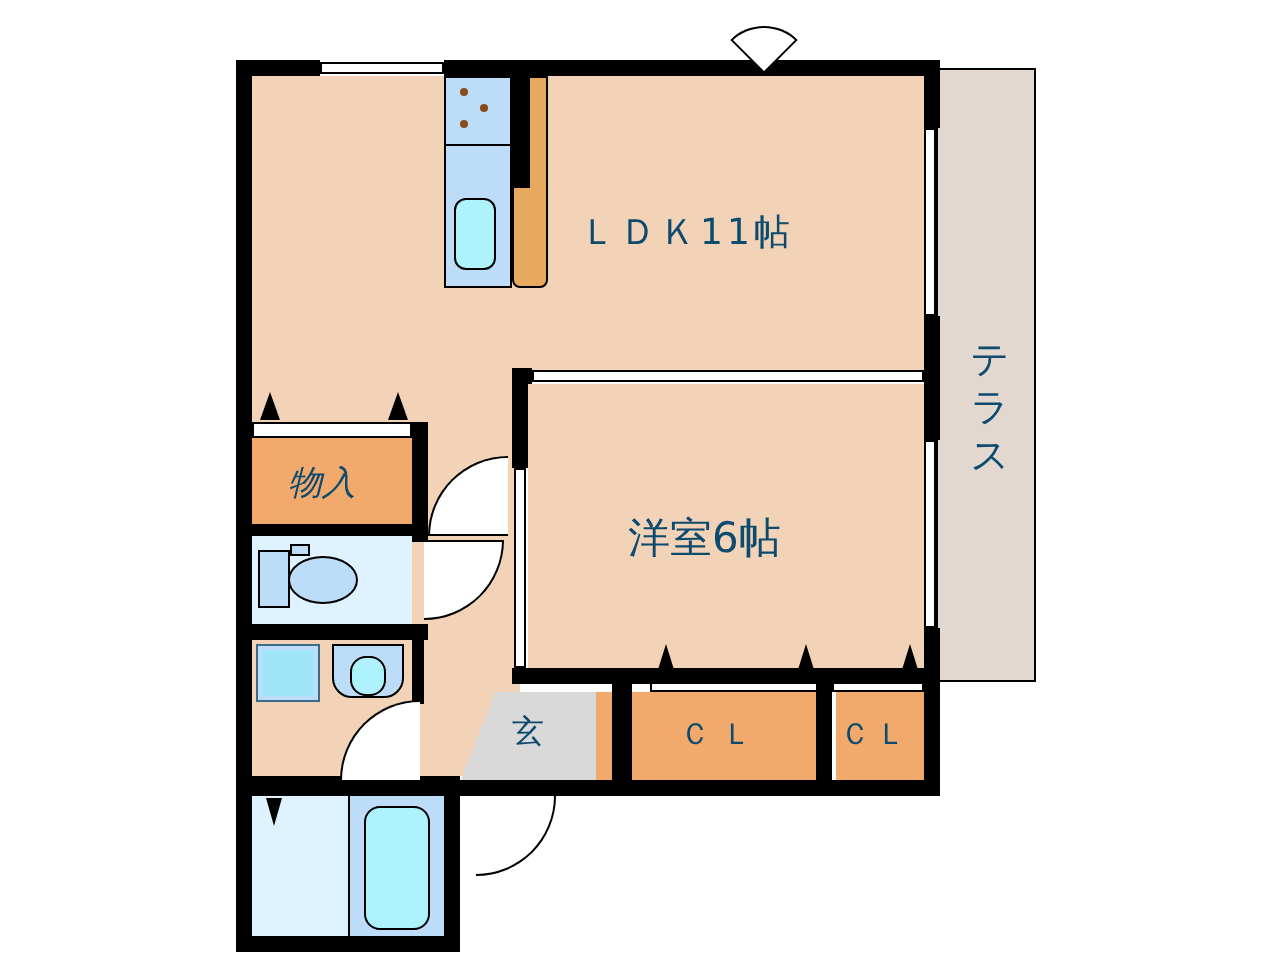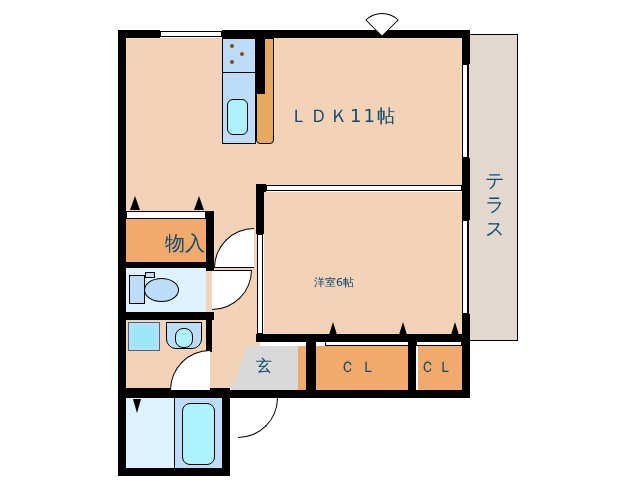--- a/index.html
+++ b/index.html
@@ -19,21 +19,21 @@
 <body>
 
 <div class="abs" style="left:468px;top:34px;width:50px;height:307px;background:#e2d8cf;border:1px solid #000;"></div>
 <div class="label" style="left:484px;top:168px;width:22px;font-size:19px;line-height:24px;white-space:normal;word-break:break-all;text-align:center;">テラス</div>
 
 <div class="abs floor" style="left:126px;top:38px;width:336px;height:150px;"></div>
 <div class="abs floor" style="left:126px;top:188px;width:134px;height:200px;"></div>
 <div class="abs floor" style="left:264px;top:192px;width:198px;height:148px;"></div>
 
 <div class="abs storage" style="left:126px;top:219px;width:80px;height:43px;"></div>
-<div class="label" style="left:165px;top:230px;font-size:20px;">物入</div>
+<div class="label" style="left:144px;top:230px;font-size:17px;font-style:italic;">物入</div>
 <div class="abs" style="left:126px;top:211px;width:80px;height:8px;background:#fff;border:1px solid #000;"></div>
 <div class="tri" style="left:130px;top:196px;border-left:5px solid transparent;border-right:5px solid transparent;border-bottom:14px solid #000;"></div>
 <div class="tri" style="left:194px;top:196px;border-left:5px solid transparent;border-right:5px solid transparent;border-bottom:14px solid #000;"></div>
 
 <div class="abs wet" style="left:126px;top:268px;width:80px;height:46px;"></div>
 <div class="abs" style="left:129px;top:275px;width:16px;height:29px;background:#bcdcf8;border:1px solid #000;"></div>
 <div class="abs" style="left:144px;top:278px;width:35px;height:24px;background:#bcdcf8;border:1px solid #000;border-radius:50%;"></div>
 <div class="abs" style="left:145px;top:272px;width:10px;height:6px;background:#bcdcf8;border:1px solid #000;"></div>
 
 <div class="abs floor" style="left:126px;top:320px;width:80px;height:68px;"></div>
@@ -64,21 +64,21 @@
 <div class="abs" style="left:230px;top:44px;width:4px;height:4px;border-radius:50%;background:#8a4a1a;"></div>
 <div class="abs" style="left:240px;top:52px;width:4px;height:4px;border-radius:50%;background:#8a4a1a;"></div>
 <div class="abs" style="left:230px;top:60px;width:4px;height:4px;border-radius:50%;background:#8a4a1a;"></div>
 <div class="abs" style="left:222px;top:72px;width:34px;height:72px;background:#bcdcf8;border:1px solid #000;"></div>
 <div class="abs" style="left:227px;top:99px;width:21px;height:36px;background:#aef2fb;border:1px solid #000;border-radius:6px;"></div>
 <div class="abs" style="left:256px;top:38px;width:18px;height:106px;background:#e6a95d;border:1px solid #000;border-radius:0 0 4px 4px;"></div>
 <div class="wall" style="left:256px;top:30px;width:9px;height:64px;"></div>
 
 <div class="label" style="left:290px;top:104px;font-size:18px;letter-spacing:2px;">ＬＤＫ11帖</div>
 
-<div class="label" style="left:314px;top:255px;font-size:11px;margin-top:20px;">洋室6帖</div>
+<div class="label" style="left:314px;top:255px;font-size:21px;">洋室6帖</div>
 
 <div class="wall" style="left:118px;top:30px;width:42px;height:8px;"></div>
 <div class="win" style="left:160px;top:31px;width:62px;height:6px;"></div>
 <div class="wall" style="left:222px;top:30px;width:248px;height:8px;"></div>
 <div class="wall" style="left:118px;top:30px;width:8px;height:446px;"></div>
 <div class="wall" style="left:118px;top:468px;width:112px;height:8px;"></div>
 <div class="wall" style="left:222px;top:390px;width:8px;height:86px;"></div>
 <div class="wall" style="left:462px;top:30px;width:8px;height:34px;"></div>
 <div class="win" style="left:462px;top:64px;width:6px;height:94px;"></div>
 <div class="wall" style="left:462px;top:158px;width:8px;height:62px;"></div>

